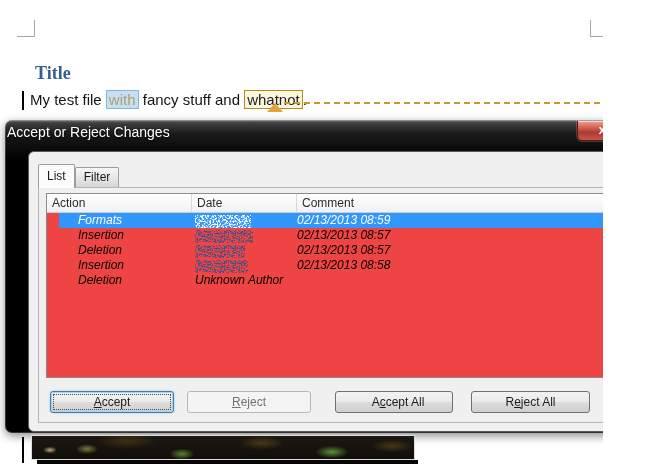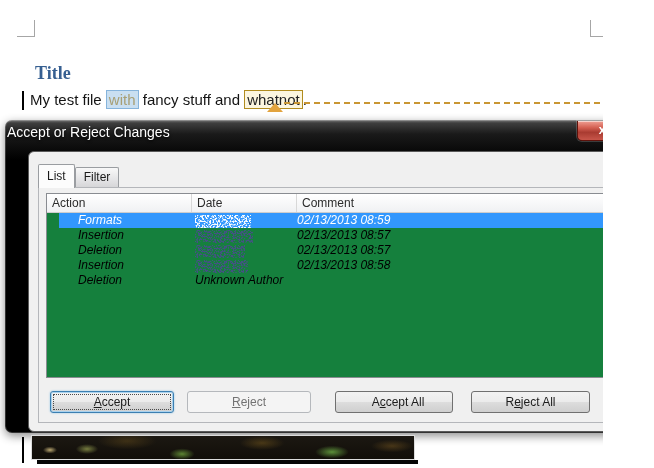--- a/index.html
+++ b/index.html
@@ -40,21 +40,21 @@
 
   .tabs{position:absolute;left:9px;top:12px;display:flex;align-items:flex-end;z-index:3;}
   .tab{font-size:12px;height:19px;line-height:19px;padding:0 8px;color:#1a1a1a;
     background:linear-gradient(#F8F8F8,#E4E4E6 60%,#D6D6D8);
     border:1px solid #9A9DA1;border-bottom:none;border-radius:2px 2px 0 0;cursor:default;}
   .tab.active{height:23px;line-height:23px;background:#FCFCFC;margin-bottom:-1px;position:relative;z-index:4;}
 
   .tab-panel{position:absolute;left:9px;top:35px;width:597px;height:234px;
     border:1px solid #B4B6BA;background:#F0F0F0;}
 
-  .table{position:absolute;left:7px;top:5px;width:581px;height:183px;background:#15803d;
+  .table{position:absolute;left:7px;top:5px;width:581px;height:183px;background:#ef4444;
     border:1px solid #898C91;overflow:hidden;font-size:12px;}
   .thead{display:flex;height:18px;line-height:18px;background:linear-gradient(#FFFFFF,#F0F1F3);
     border-bottom:1px solid #CDCDCD;color:#2b2b2b;}
   .hcell{padding-left:5px;border-right:1px solid #D8D8D8;box-sizing:border-box;}
   .h-action{width:145px;}.h-author{width:102px;}.h-date{width:105px;}.h-comment{flex:1;border-right:none;}
   .trow{display:flex;height:15px;line-height:15px;position:relative;color:#000;font-style:italic;}
   .trow.selected{color:#fff;}
   .trow.selected::before{content:"";position:absolute;left:12px;right:0;top:0;bottom:0;background:#3297FD;}
   .trow>span{position:relative;z-index:1;box-sizing:border-box;display:block;overflow:hidden;white-space:nowrap;}
   .c-action{width:145px;padding-left:31px;}

